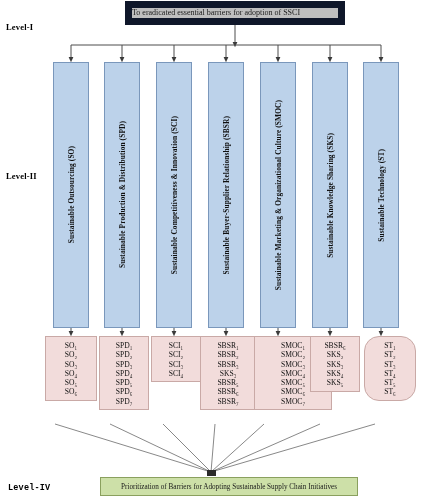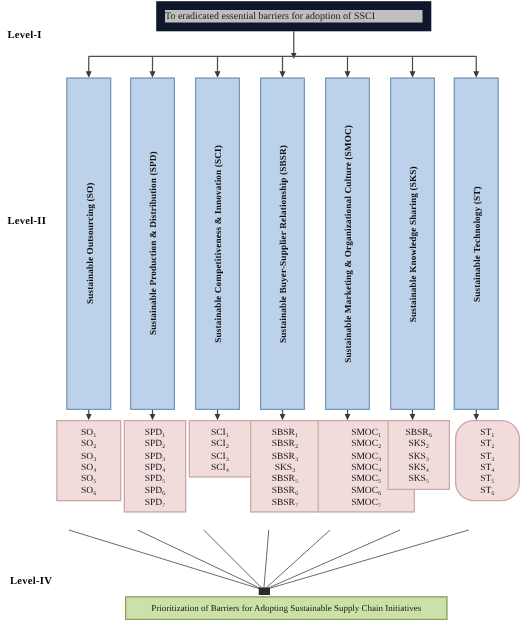--- a/index.html
+++ b/index.html
@@ -16,21 +16,21 @@
     position:absolute;
     font-weight:bold;
     font-size:8.5px;
     letter-spacing:.2px;
     color:#000;
     white-space:nowrap;
   }
   #lvl1{left:6px;  top:22px;}
   #lvl2{left:6px;  top:171px;}
   #lvl3{left:2px;  top:352px;padding-left:48px;}
-  #lvl4{left:8px;  top:459px;}
+  #lvl4{left:8px;  top:483px;font-family:Liberation Mono, monospace;}
 
   
   #goal-box{
     position:absolute;left:125px;top:1px;width:220px;height:24px;
     background:#bfbfbf;border:7px solid #0f172a;
     display:flex;align-items:center;justify-content:flex-start;
     font-size:8px;text-align:center;line-height:1.1;
     box-sizing:border-box;
   }
 

